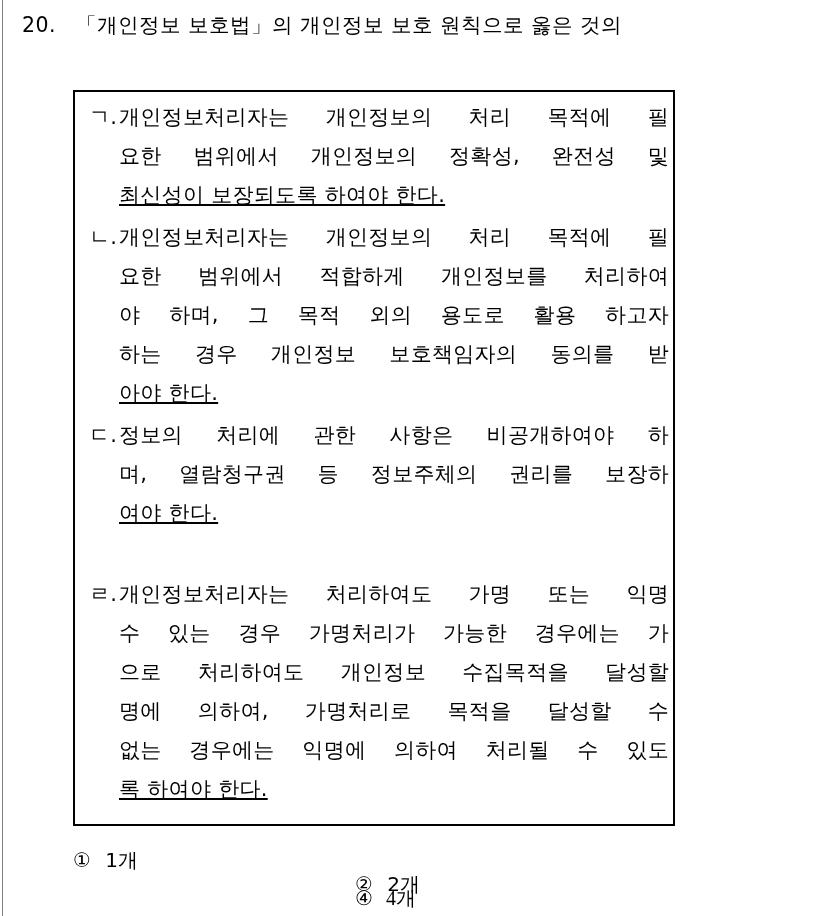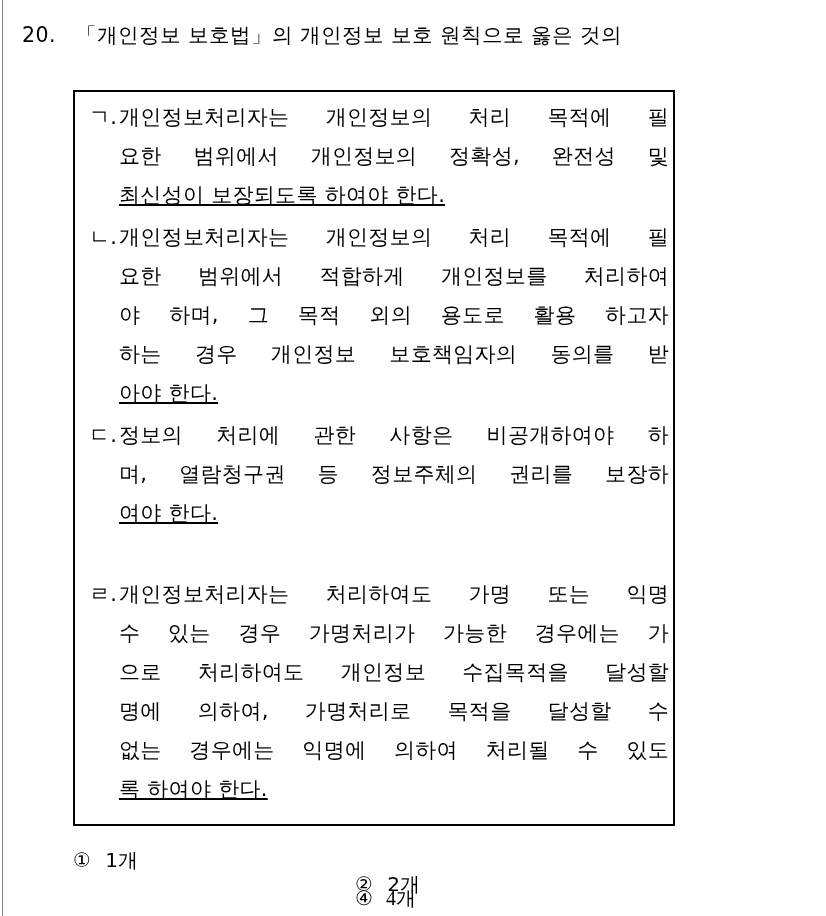--- a/index.html
+++ b/index.html
@@ -24,21 +24,20 @@
       background: #808080;
     }
     .question {
       position: absolute;
       left: 22px;
       top: 10px;
       width: 760px;
       font-size: 20.5px;
       line-height: 30px;
       letter-spacing: 0.5px;
-      margin-top: 10px;
     }
     .question .num {
       display: inline-block;
       width: 54px;
     }
     .question .line2 {
       padding-left: 52px;
     }
     .box {
       position: absolute;

